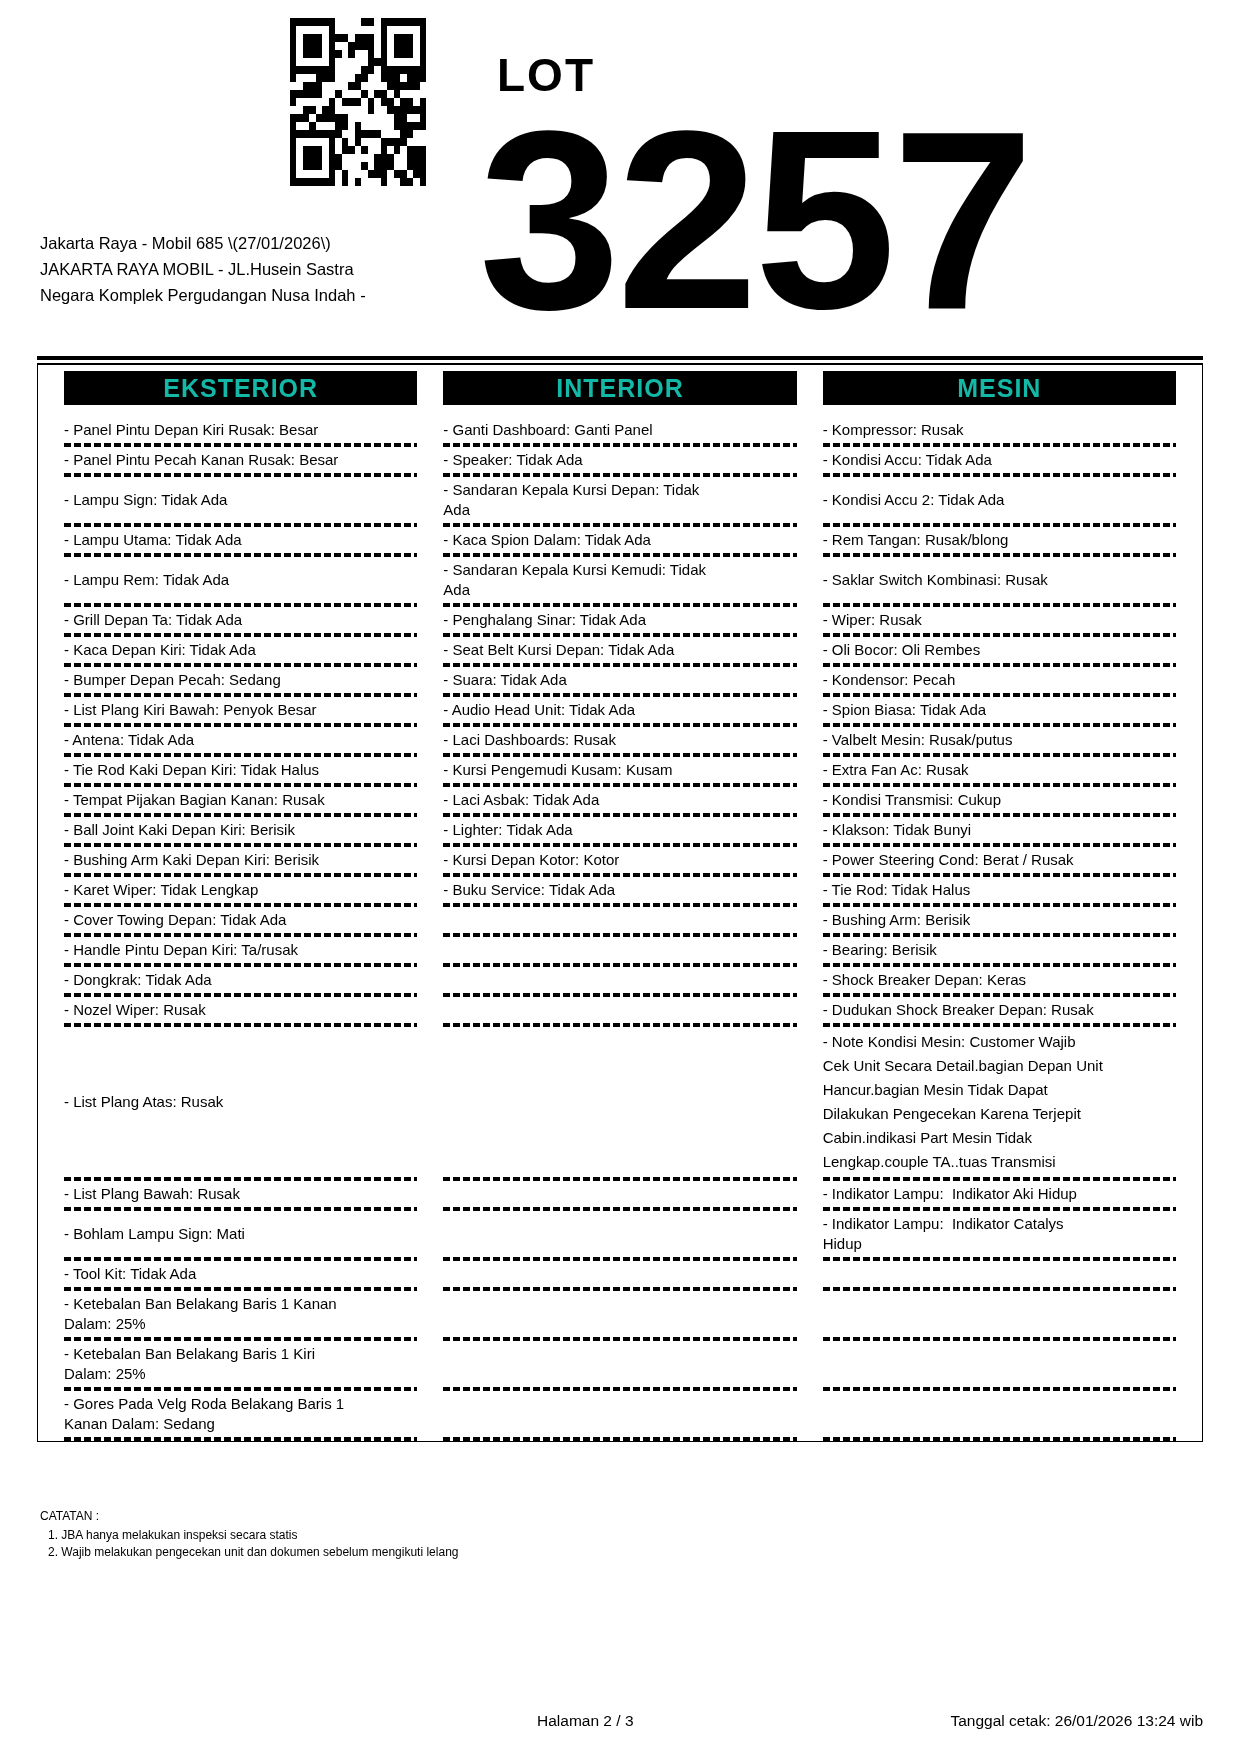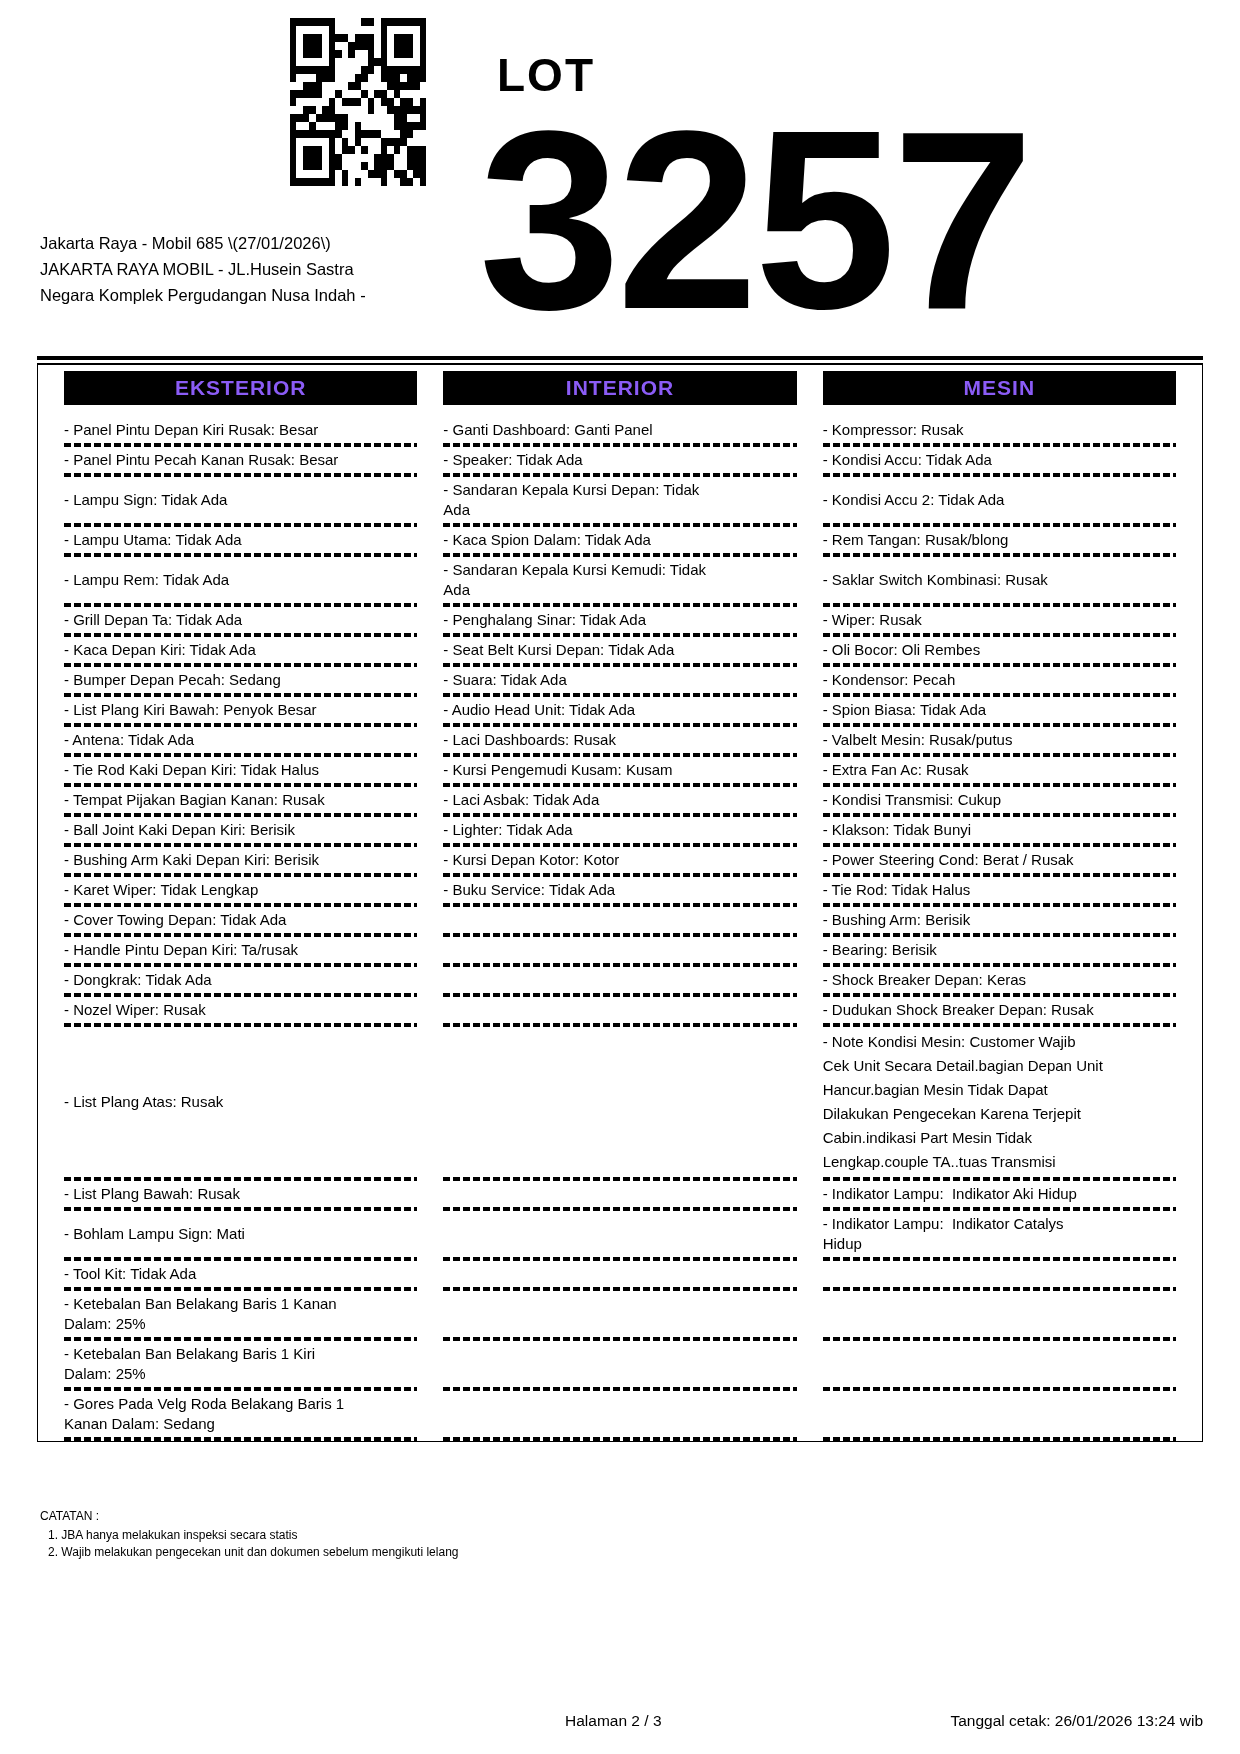--- a/index.html
+++ b/index.html
@@ -23,41 +23,41 @@
   
   .sheet { position:absolute; left:37px; top:356px; width:1166px; }
   .rule-thick { height:4px; background:#000; }
   .rule-thin  { height:2px; background:#000; margin-top:3px; }
   .table-wrap {
     border-left:1.5px solid #000; border-right:1.5px solid #000; border-bottom:1.5px solid #000;
     padding-top:6px;
   }
   table.grid { width:100%; table-layout:fixed; border-collapse:separate; border-spacing:26px 0; }
   thead th {
-    background:#000; color:#8b5cf6; height:46px;
-    font-size:21px; font-weight:bold; letter-spacing:1px;
+    background:#000; color:#14b8a6; height:46px;
+    font-size:25px; font-weight:bold; letter-spacing:1px;
     text-align:center; vertical-align:middle;
     border-bottom:12px solid #fff;
   }
   tbody td {
     font-size:15px; line-height:20px; vertical-align:middle;
     white-space:pre-wrap;
     padding:3px 2px 7px 0;
     background-image:repeating-linear-gradient(90deg,#000 0 7px,transparent 7px 10px);
     background-size:100% 4px;
     background-position:left bottom;
     background-repeat:no-repeat;
   }
   tbody td.note-cell { line-height:24px; }
 
   
   .catatan { position:absolute; left:40px; top:1508px; font-size:12px; line-height:17px; }
   .catatan-title { margin-bottom:2px; }
   .catatan-item { margin-left:8px; }
-  .page-label  { position:absolute; left:565px; top:1712px; font-size:15.5px; }
+  .page-label  { position:absolute; left:537px; top:1712px; font-size:15.5px; }
   .print-label { position:absolute; right:37px; top:1712px; font-size:15.5px; }
 </style>
 </head>
 <body>
 
 <div class="qr">
   <svg id="qr-svg" viewBox="0 0 21 21" width="136" height="168" preserveAspectRatio="none" shape-rendering="crispEdges">
       <rect x="0" y="0" width="21" height="21" fill="#fff"></rect>
       <rect x="11" y="0" width="1" height="1" fill="#000"></rect>
       <rect x="12" y="0" width="1" height="1" fill="#000"></rect>

